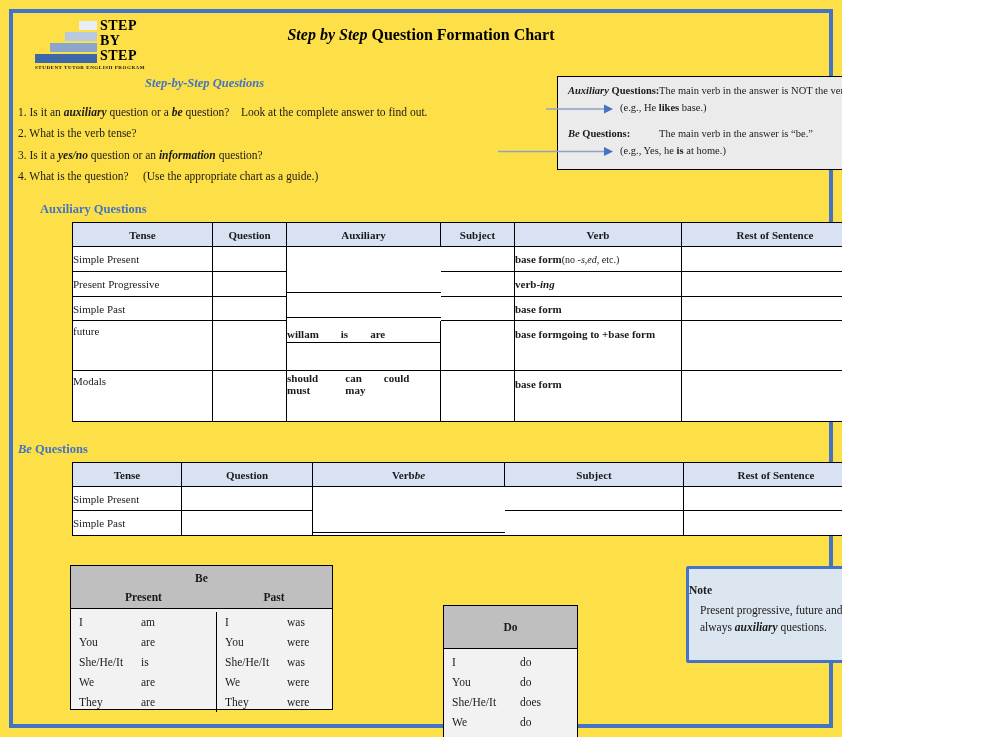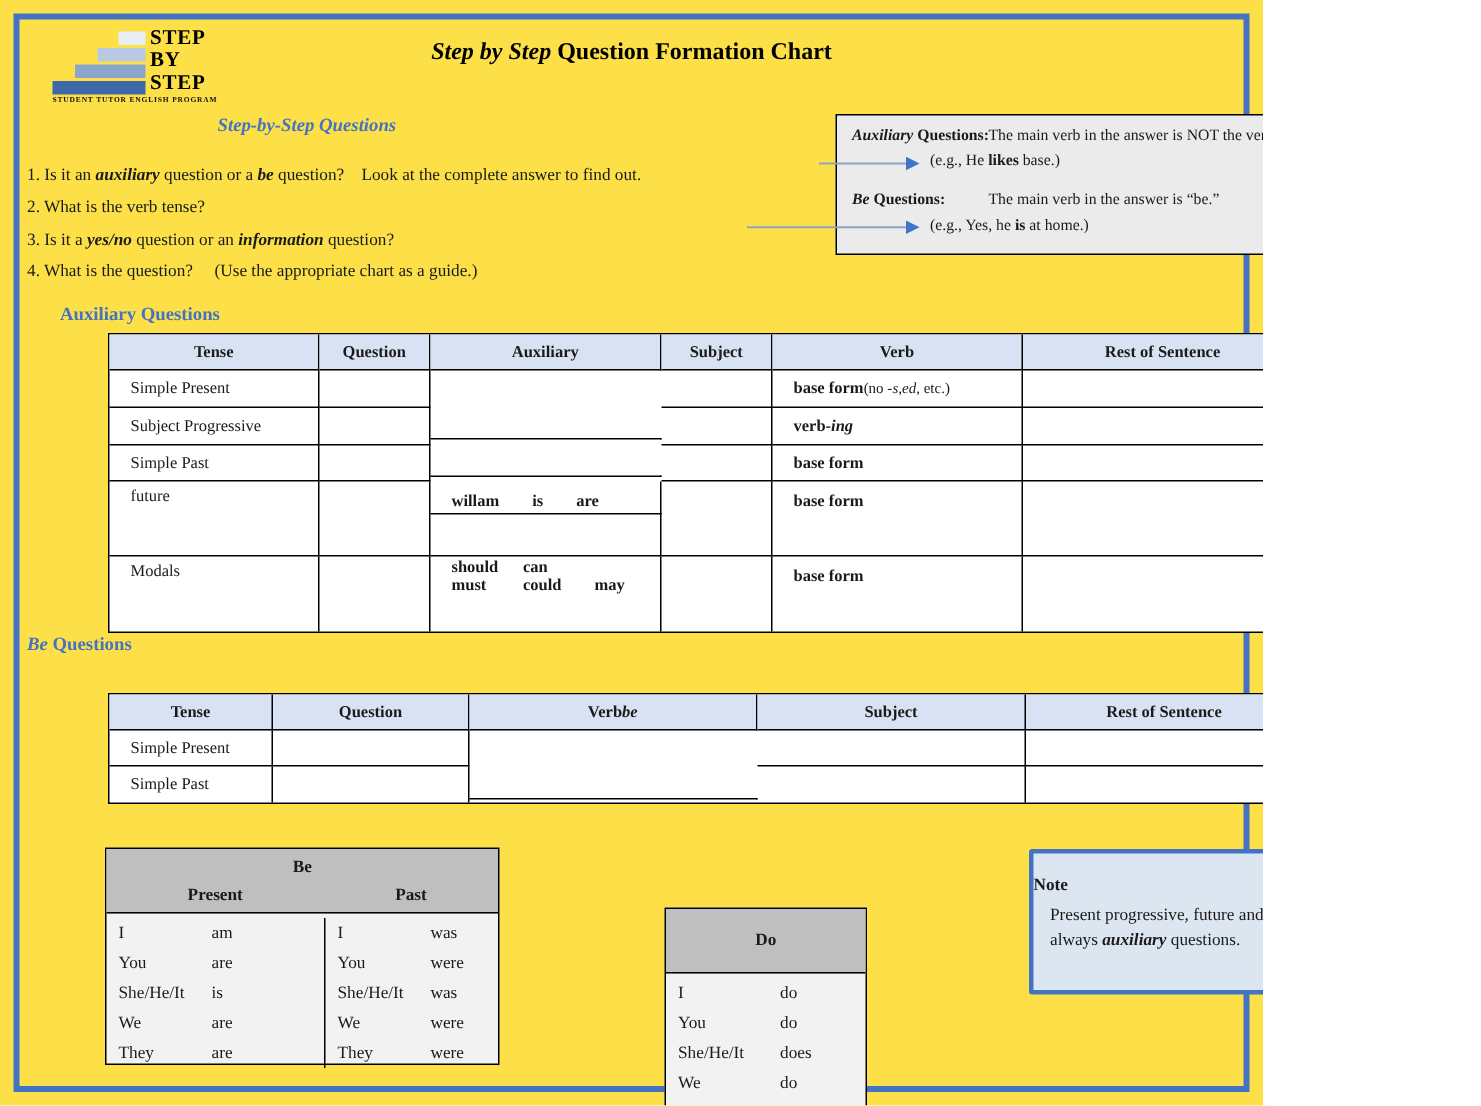--- a/index.html
+++ b/index.html
@@ -19,34 +19,34 @@
   .bar1{width:18px;background:#e9eef6;}
   .bar2{width:32px;background:#b9c9e2;}
   .bar3{width:47px;background:#8ba6cc;}
   .bar4{width:62px;background:#3e69a8;}
   .logo-word{font-size:14px;line-height:15px;font-weight:800;letter-spacing:.5px;color:#000;}
   .tagline{font-size:5px;font-weight:700;letter-spacing:.55px;color:#111;margin-top:2px;white-space:nowrap;}
 
   .page-title{left:0;right:0;top:26px;text-align:center;font-size:16px;color:#000;}
   .intro-head{left:145px;top:76px;font-size:12.5px;font-weight:700;font-style:italic;color:#4472c4;}
   .list{left:18px;top:101px;font-size:11.5px;}
-  .list-item{height:21.5px;display:flex;align-items:flex-end;white-space:pre;}
+  .list-item{height:21.5px;display:flex;align-items:center;white-space:pre;}
 
   
   .def-box{left:557px;top:76px;width:407px;height:92px;background:#ebebeb;border:1.5px solid #000;font-size:10.5px;}
   .def-box .abs{white-space:nowrap;}
   .conn{left:0;top:0;width:987px;height:737px;pointer-events:none;}
 
   .sec-head{font-size:12.5px;font-weight:700;color:#4472c4;}
 
   
   .rule-table{border:1.5px solid #000;display:grid;background:#fff;}
   .aux-grid{left:72px;top:222px;width:795px;grid-template-columns:140px 74px 154px 74px 167px 186px;grid-template-rows:24px 25px 25px 24px 50px 50px;}
   .beq-grid{left:72px;top:462px;width:795px;grid-template-columns:109px 131px 192px 179px 184px;grid-template-rows:24px 24px 24px;}
-  .cell{display:flex;align-items:center;font-size:11px;padding:0 14px;border-right:1px solid #000;border-bottom:1px solid #000;overflow:hidden;box-sizing:border-box;}
+  .cell{display:flex;align-items:center;font-size:11px;padding:0 0;border-right:1px solid #000;border-bottom:1px solid #000;overflow:hidden;box-sizing:border-box;}
   .lc{border-right:none;}
   .lr{border-bottom:none;}
   .th{background:#d9e2f3;font-weight:700;justify-content:center;text-align:center;}
   .c-ctr{justify-content:center;text-align:center;font-weight:700;margin-top:45px;}
   .two{flex-direction:row;align-items:stretch;justify-content:flex-start;padding-top:1px;}
   .two .ln{height:24px;display:flex;align-items:center;justify-content:center;font-weight:700;}
   .two.vleft .ln{justify-content:flex-start;font-weight:400;}
   .t-top{align-items:flex-start;padding-top:4px;}
 
   
@@ -135,21 +135,21 @@
     <div class="cell">
         <span class="b">base form</span>
         <span class="sm">  (no - </span>
         <span class="i sm">s</span>
         <span class="sm">,  </span>
         <span class="i sm">ed</span>
         <span class="sm">, etc.)</span>
       </div>
     <div class="cell lc"></div>
 
-    <div class="cell">Subject Progressive</div>
+    <div class="cell">Present Progressive</div>
     <div class="cell"></div>
     <div class="cell c-ctr">am  are  is</div>
     <div class="cell"></div>
     <div class="cell">
         <span class="b">verb-</span>
         <span class="b i">ing</span>
       </div>
     <div class="cell lc"></div>
 
     <div class="cell">Simple Past</div>
@@ -164,40 +164,43 @@
     <div class="cell t-top">future</div>
     <div class="cell"></div>
     <div class="cell two">
       <div class="ln">will</div>
       <div class="ln">am  is  are</div>
     </div>
     <div class="cell"></div>
     <div class="cell two vleft">
       <div class="ln">
           <span class="b">base form</span>
+        </div>
+      <div class="ln">
+          <span class="b">going to +base form</span>
         </div>
     </div>
     <div class="cell lc"></div>
 
     <div class="cell t-top lr">Modals</div>
     <div class="cell lr"></div>
     <div class="cell two lr">
       <div class="ln">should must</div>
       <div class="ln">can  could  may</div>
     </div>
     <div class="cell lr"></div>
     <div class="cell two vleft lr">
       <div class="ln">
           <span class="b">base form</span>
         </div>
     </div>
     <div class="cell lc lr"></div>
   </div>
 
-  <div class="abs sec-head" style="left:18px;top:422px;"><span class="b i">Be</span><span class="b"> Questions</span></div>
+  <div class="abs sec-head" style="left:18px;top:442px;"><span class="b i">Be</span><span class="b"> Questions</span></div>
   <div class="abs rule-table beq-grid">
     <div class="cell th">
         <span>Tense</span>
       </div>
     <div class="cell th">
         <span>Question</span>
       </div>
     <div class="cell th">
         <span>Verb </span>
         <span class="i">be</span>

